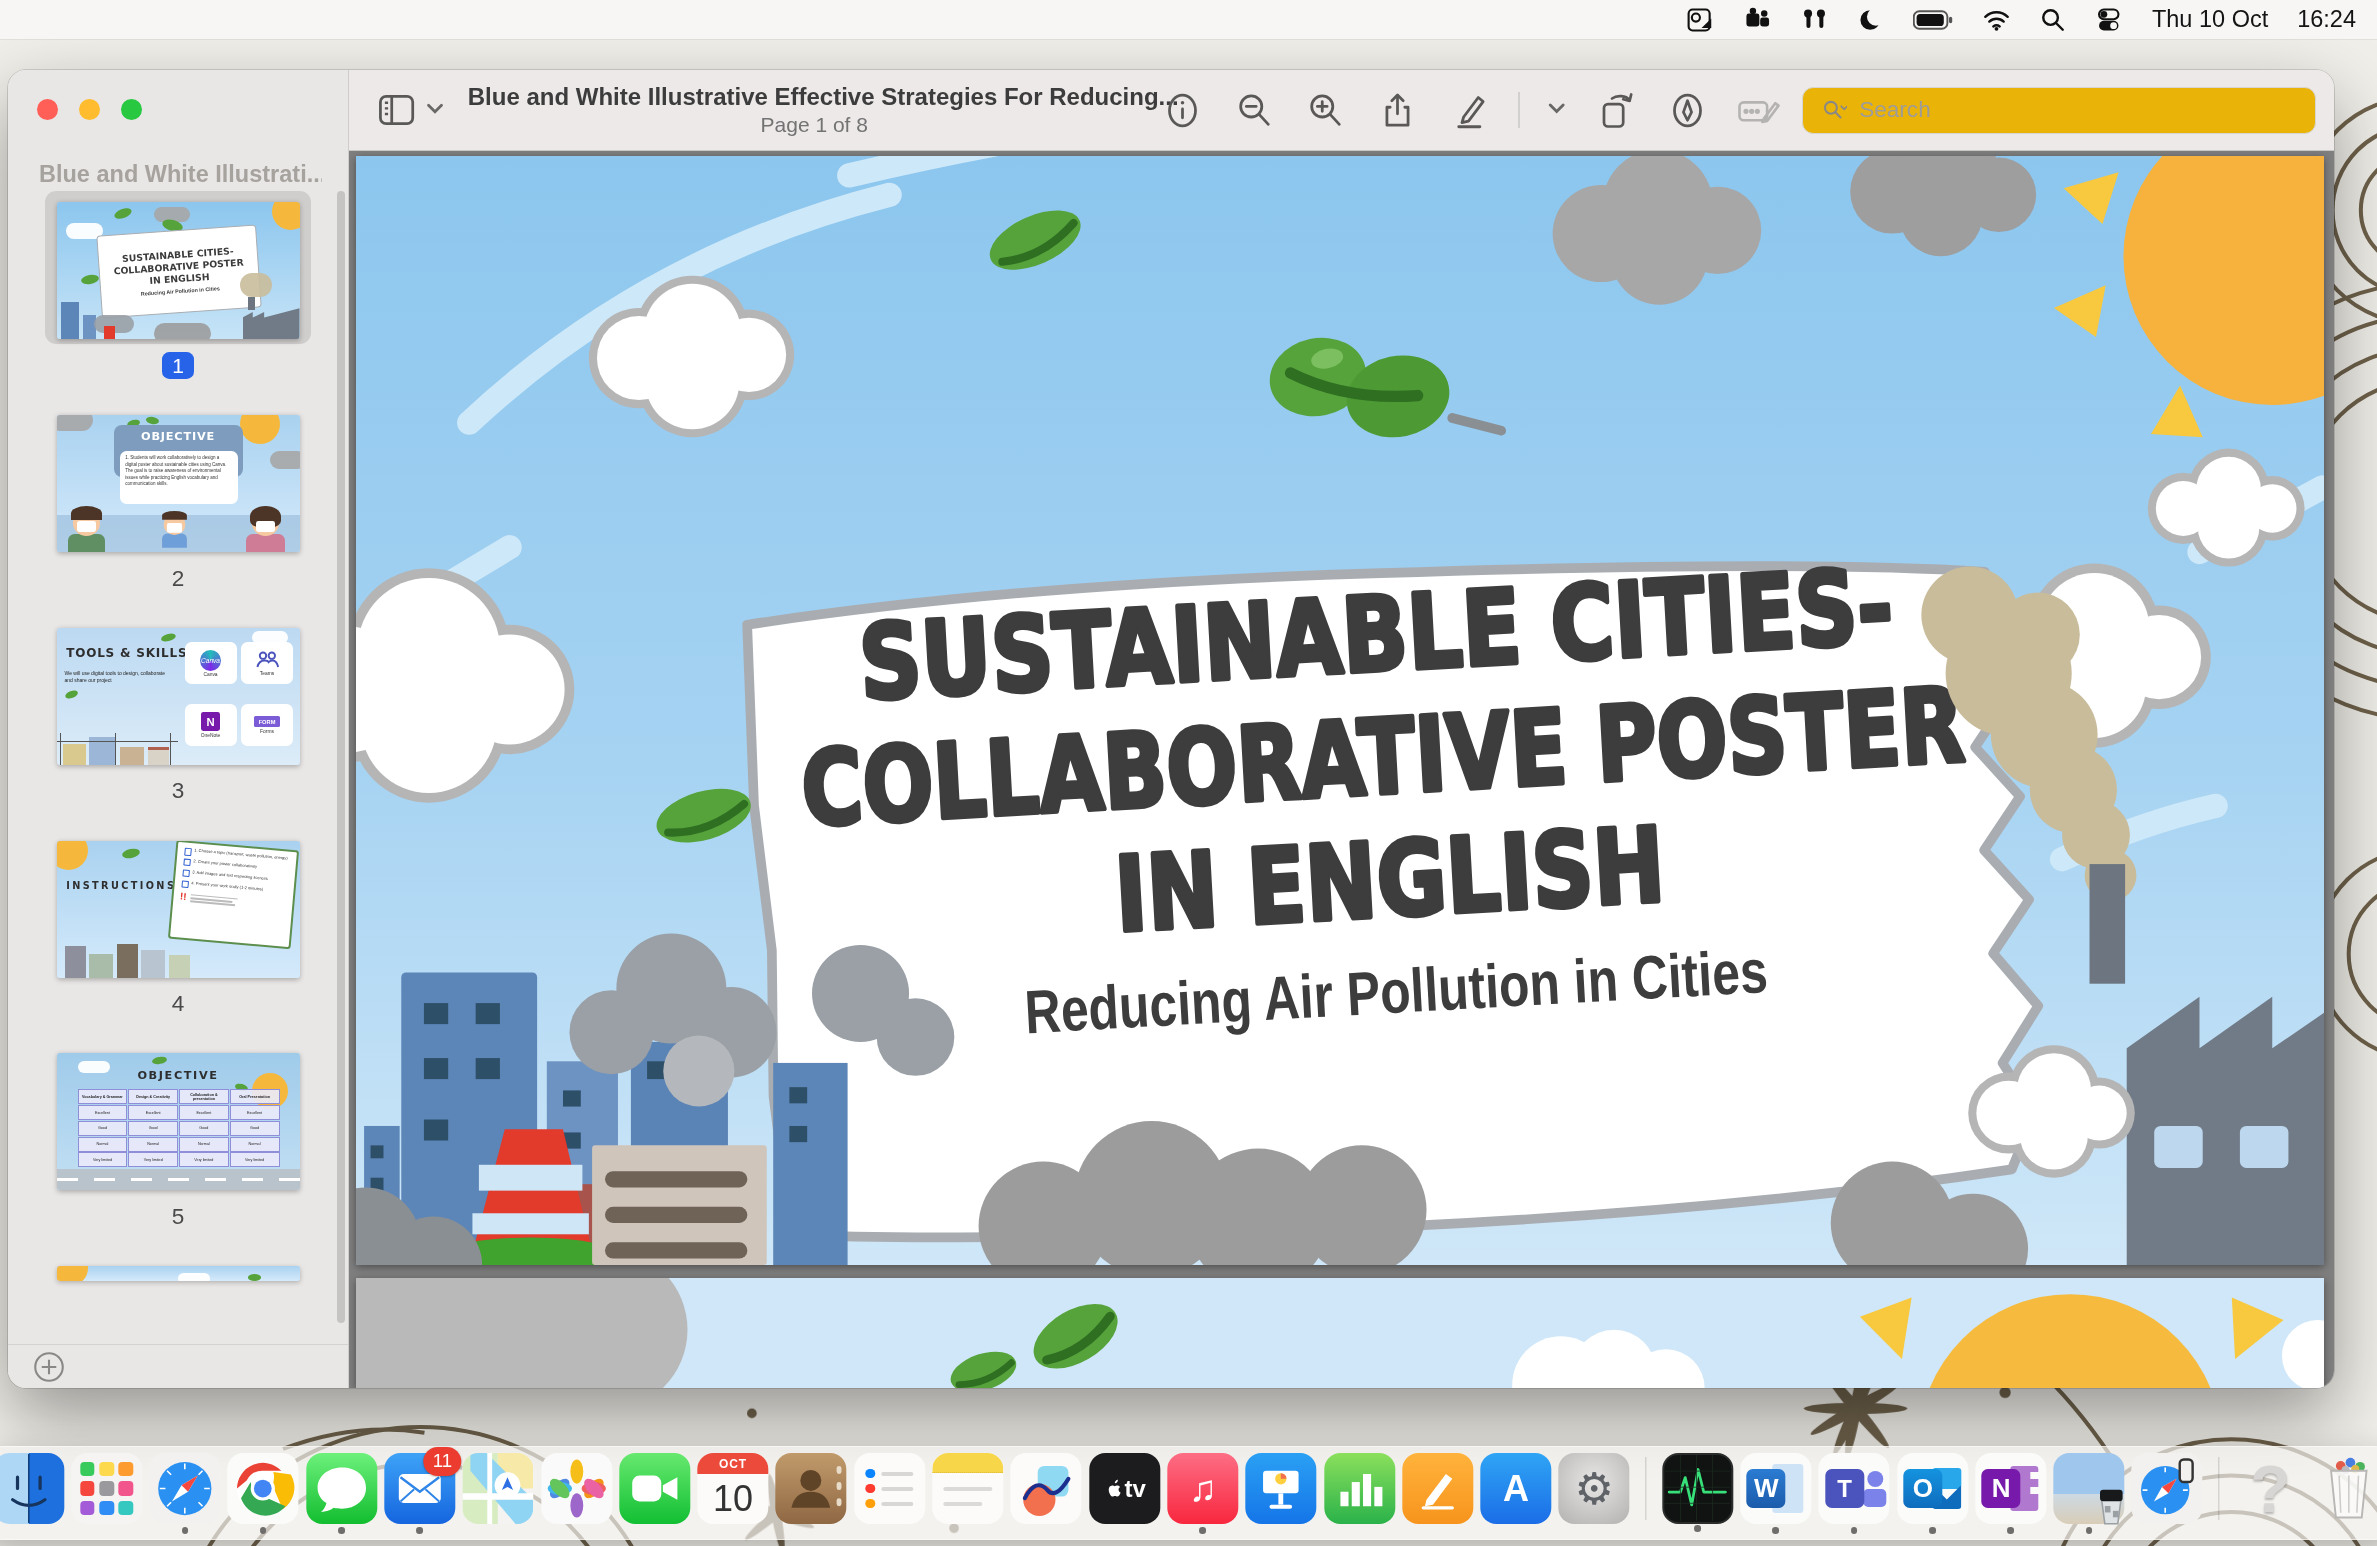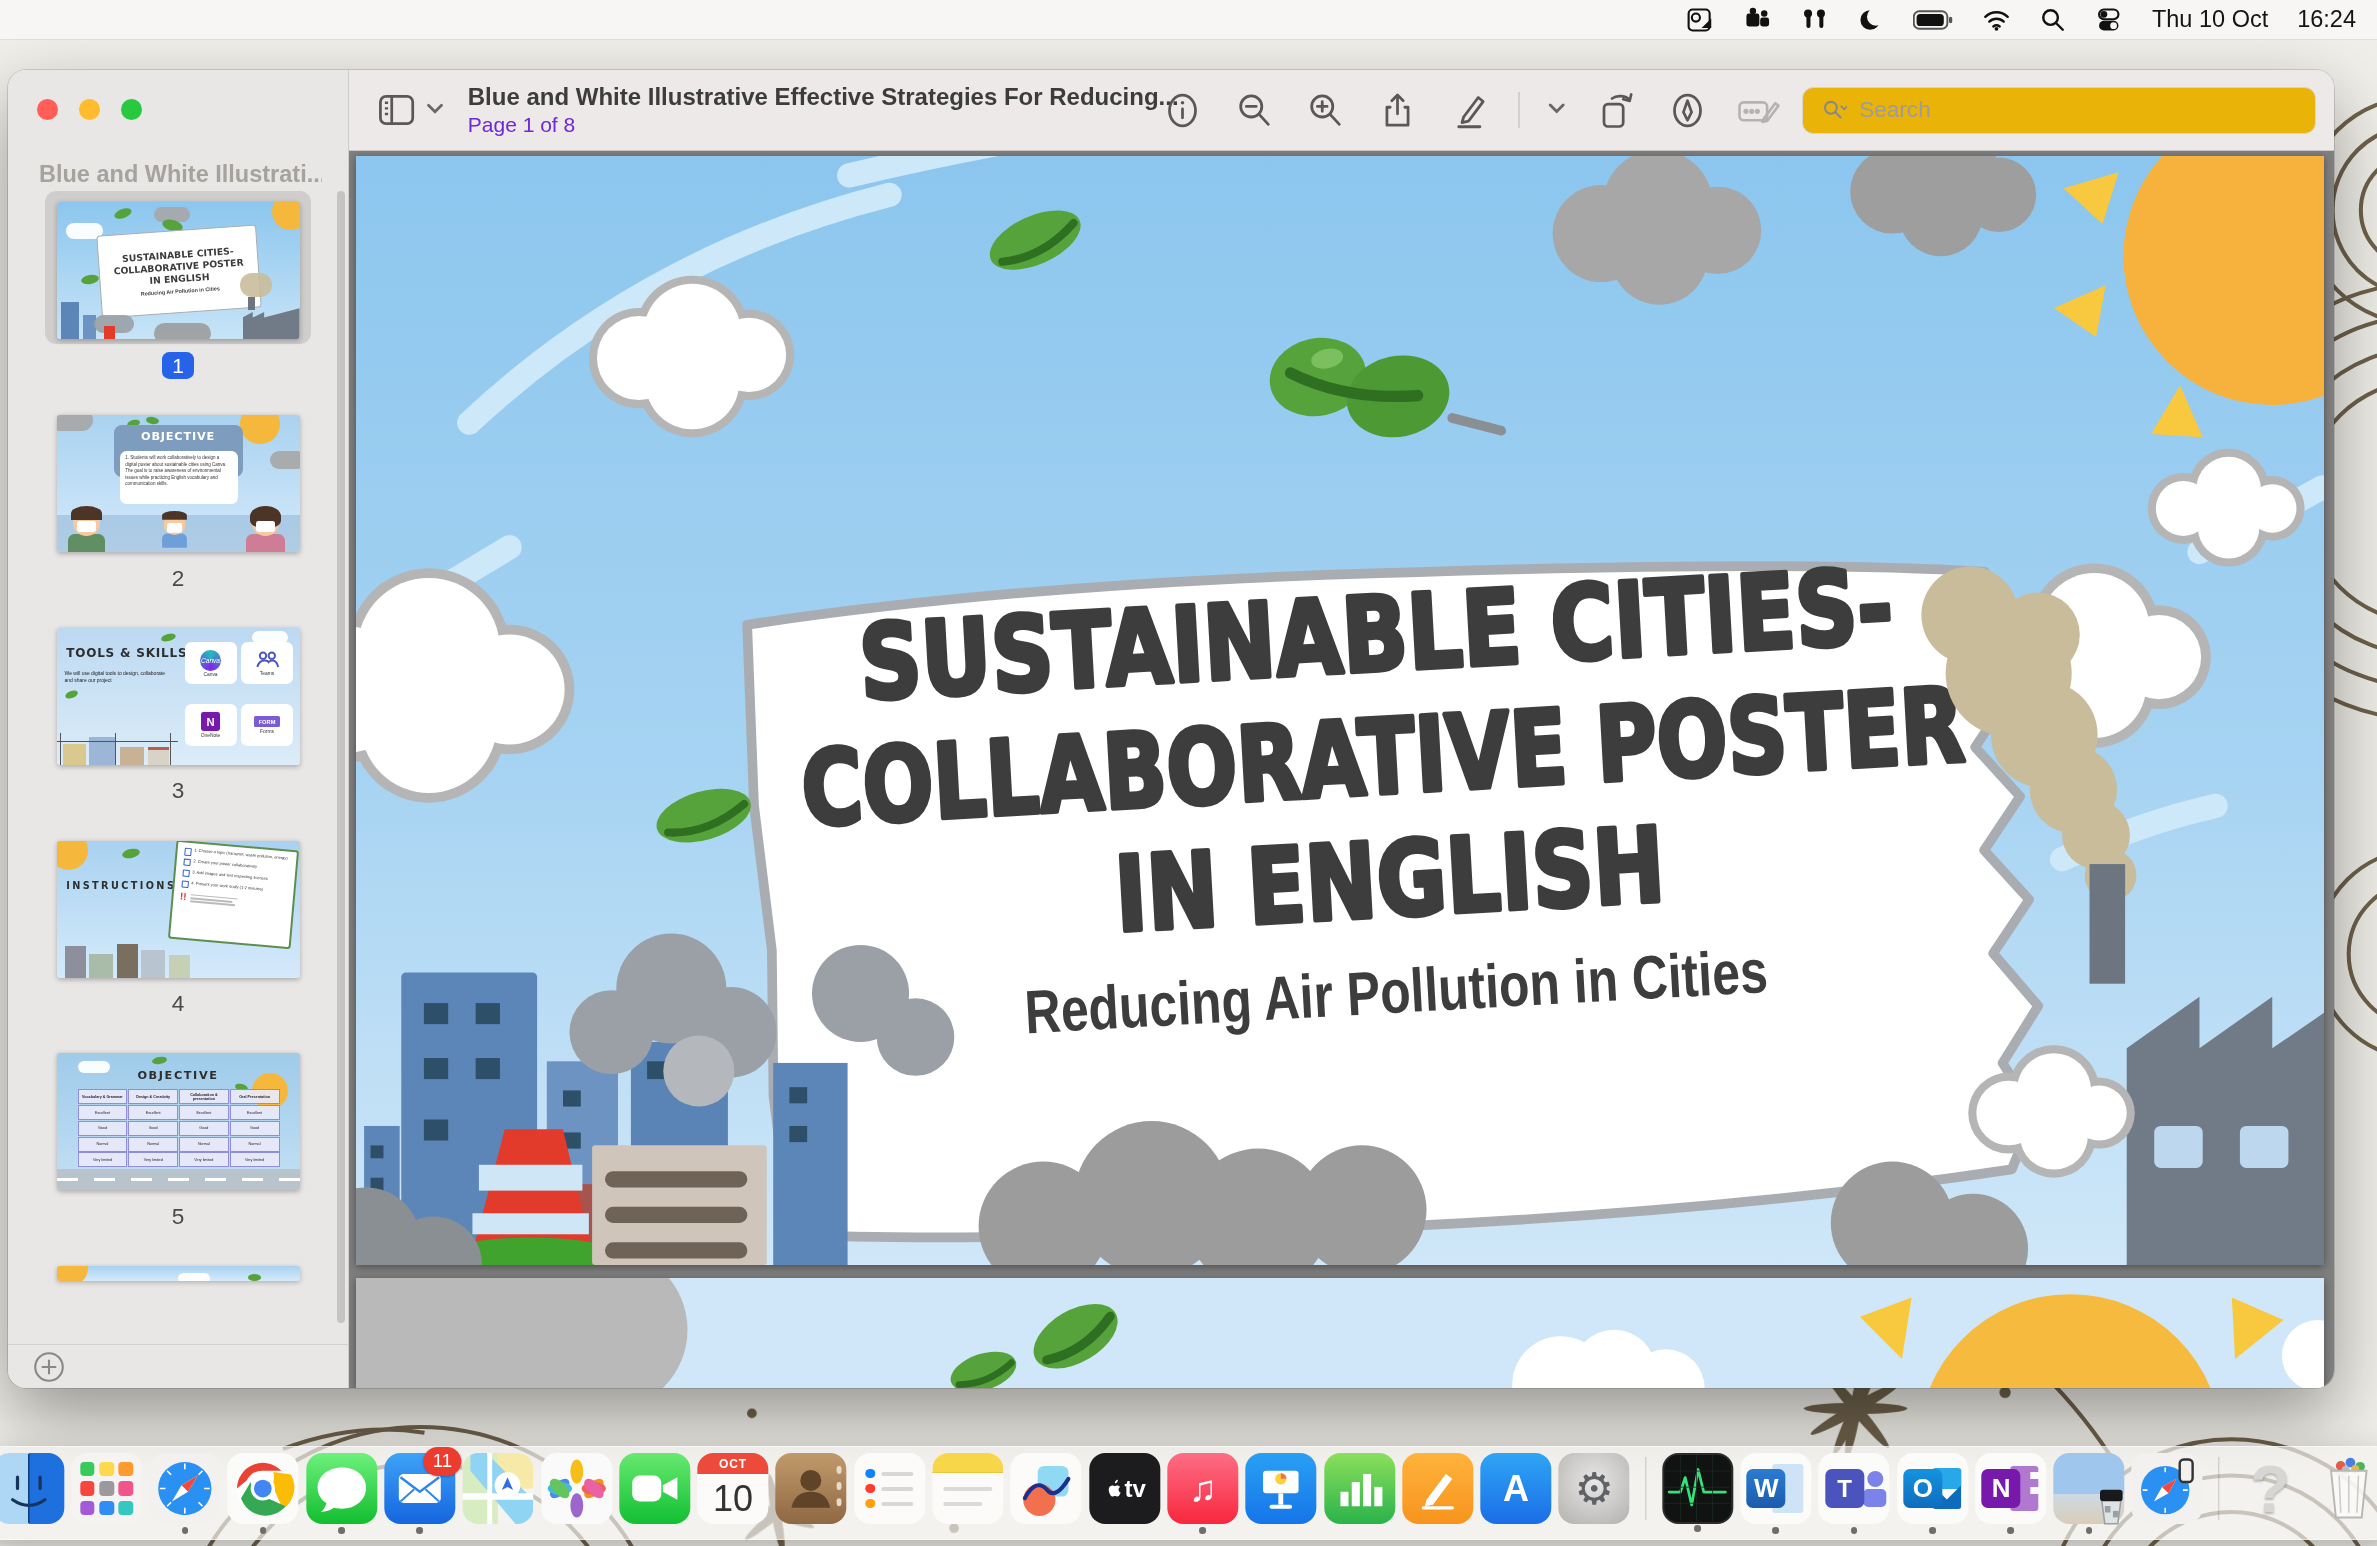--- a/index.html
+++ b/index.html
@@ -41,21 +41,21 @@
   .sb-foot{position:absolute;left:0;bottom:0;width:340px;height:44px;border-top:0.8px solid #d4d2d0;
     display:flex;align-items:center;padding-left:24px;box-sizing:border-box;}
   .sb-scroll{position:absolute;right:3.2px;top:121px;width:8px;height:1132px;border-radius:4px;
     background:#c6c4c2;}
   
   #main{flex:1;display:flex;flex-direction:column;min-width:0;}
   #toolbar{height:81px;flex:0 0 auto;background:#ece9e8;display:flex;align-items:center;
     border-bottom:0.8px solid #c9c7c5;padding:0 18px 0 29px;box-sizing:border-box;}
   .tb-title{margin-left:24px;min-width:0;}
   .tb-title .t1{font-size:24px;font-weight:bold;color:#3c3c3c;white-space:nowrap;}
-  .tb-title .t2{font-size:21px;color:#6d28d9;margin-top:2.4px;}
+  .tb-title .t2{font-size:21px;color:#737373;margin-top:2.4px;text-align:center;}
   .tb-icons{margin-left:auto;display:flex;align-items:center;gap:27.5px;}
   .ic{display:inline-flex;align-items:center;justify-content:center;width:44px;height:44px;}
   .tb-divider{width:1.6px;height:36px;background:#d2d0ce;}
   .searchbox{width:526px;height:47px;border:1.6px solid #d8d6d4;background:#eab308;border-radius:11.3px;
     display:flex;align-items:center;padding:0 19px;box-sizing:border-box;margin-left:21px;}
   .searchbox input{border:none;outline:none;background:transparent;font-size:22.6px;
     color:#4a4a4a;width:100%;margin-left:9.7px;font-family:"Liberation Sans",sans-serif;}
   .searchbox input::placeholder{color:#9e9c9a;}
   
   #content{flex:1;background:#7f7f7f;position:relative;overflow:hidden;}

